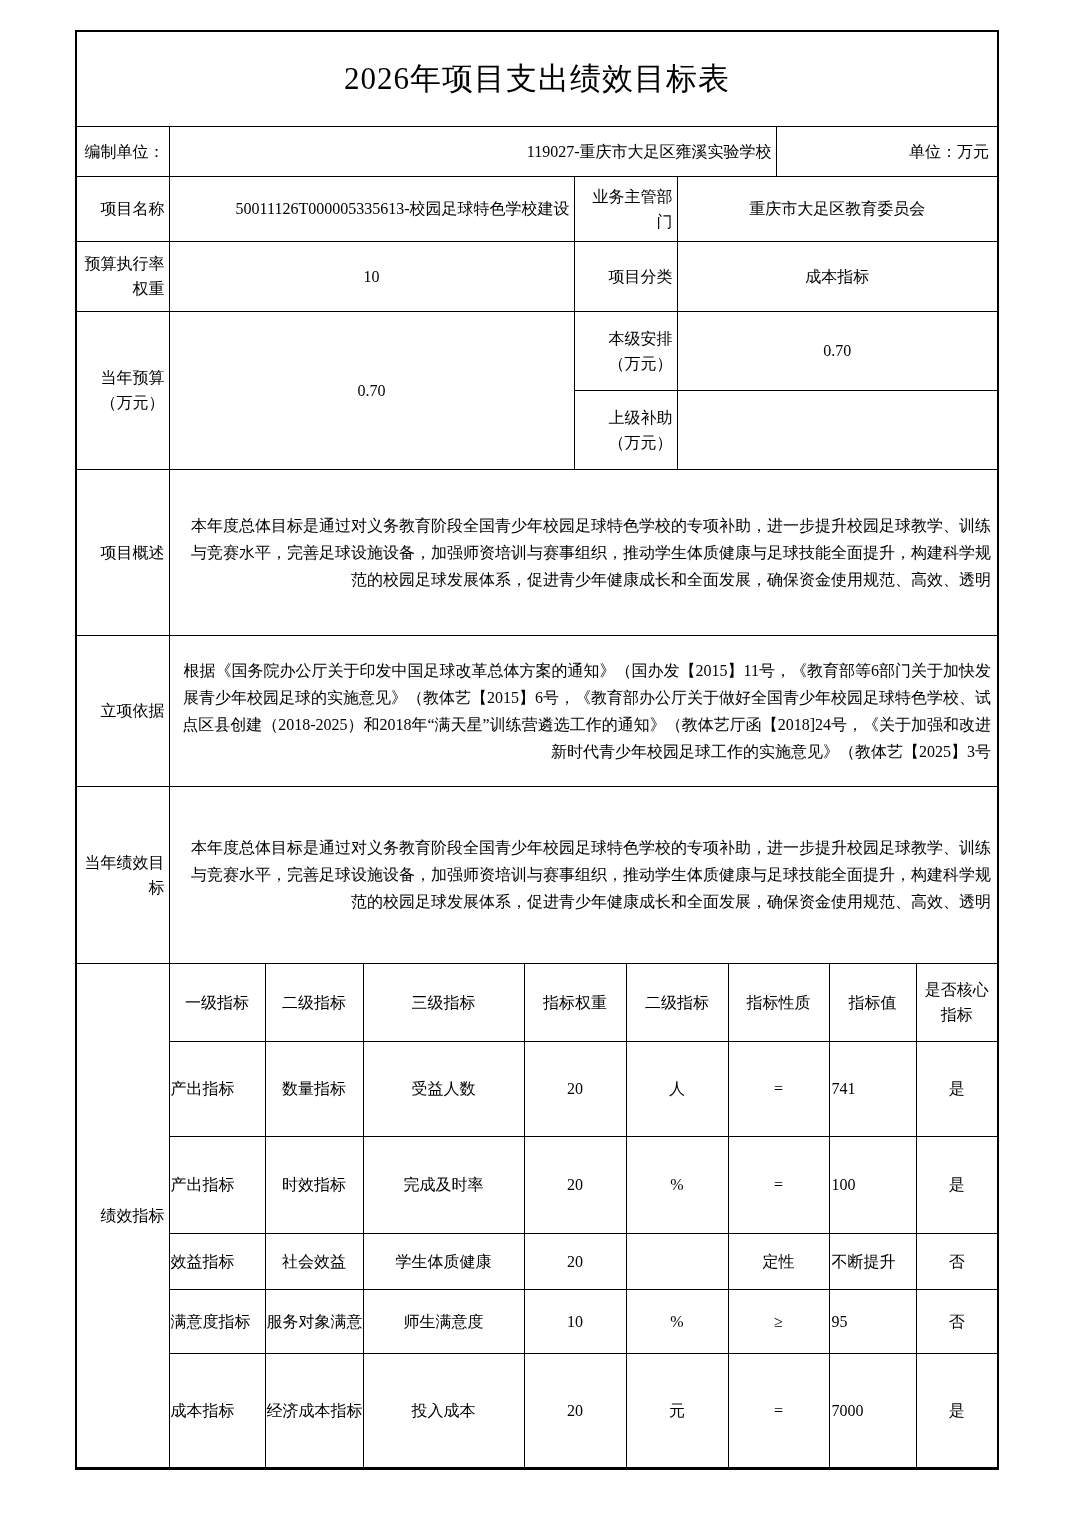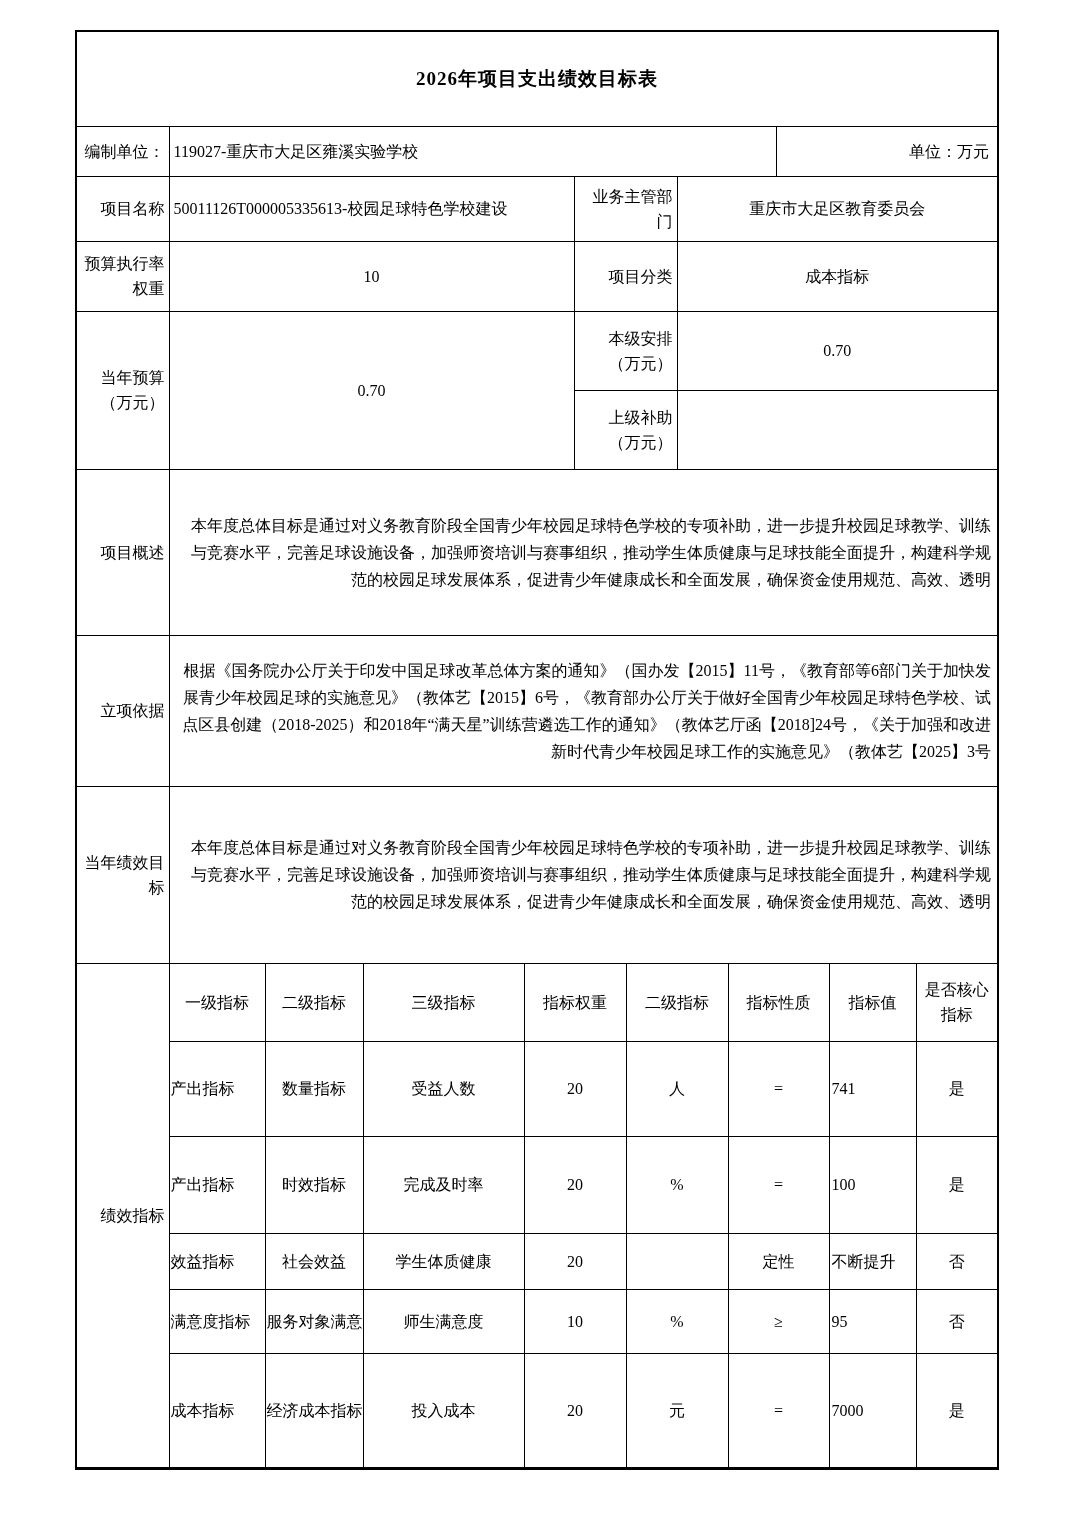--- a/index.html
+++ b/index.html
@@ -12,25 +12,25 @@
     position:absolute;left:75px;top:30px;width:922px;
     border-collapse:collapse;table-layout:fixed;
     border:2px solid #000;border-bottom:3px solid #000;
   }
   td{
     border:1px solid #000;vertical-align:middle;
     font-size:16px;line-height:25px;padding:0 4px;
     overflow:hidden;word-break:break-all;
   }
   td.title-cell{
-    font-size:19px;font-weight:bold;text-align:center;
+    font-size:31px;font-weight:normal;text-align:center;
     letter-spacing:1px;
   }
   .lab{text-align:right;}
-  .left{text-align:left;}
+  .left{text-align:right;}
   .center{text-align:center;}
   .right{text-align:right;padding-right:8px;}
   .body-text{text-align:right;line-height:27px;padding:0 6px;}
   .ind1{text-align:left;padding:12px 1px;white-space:nowrap;}
   .ind2{text-align:center;padding:0 1px;white-space:nowrap;margin-top:33px;}
   .val{text-align:left;padding:0 2px;}
 </style>
 </head>
 <body>
 

